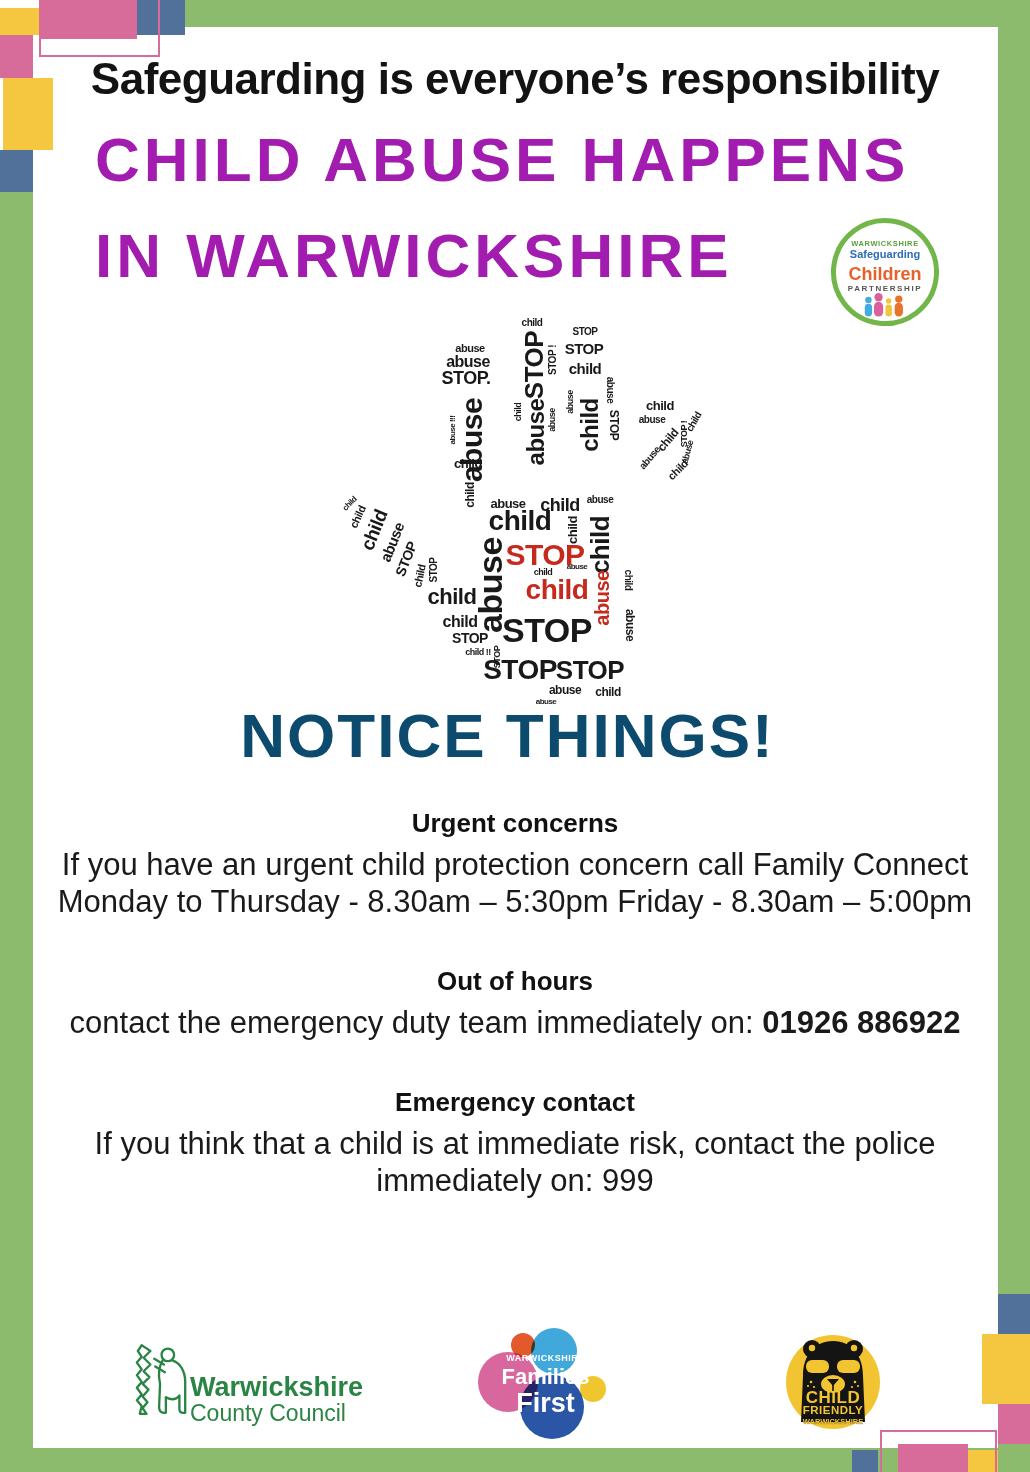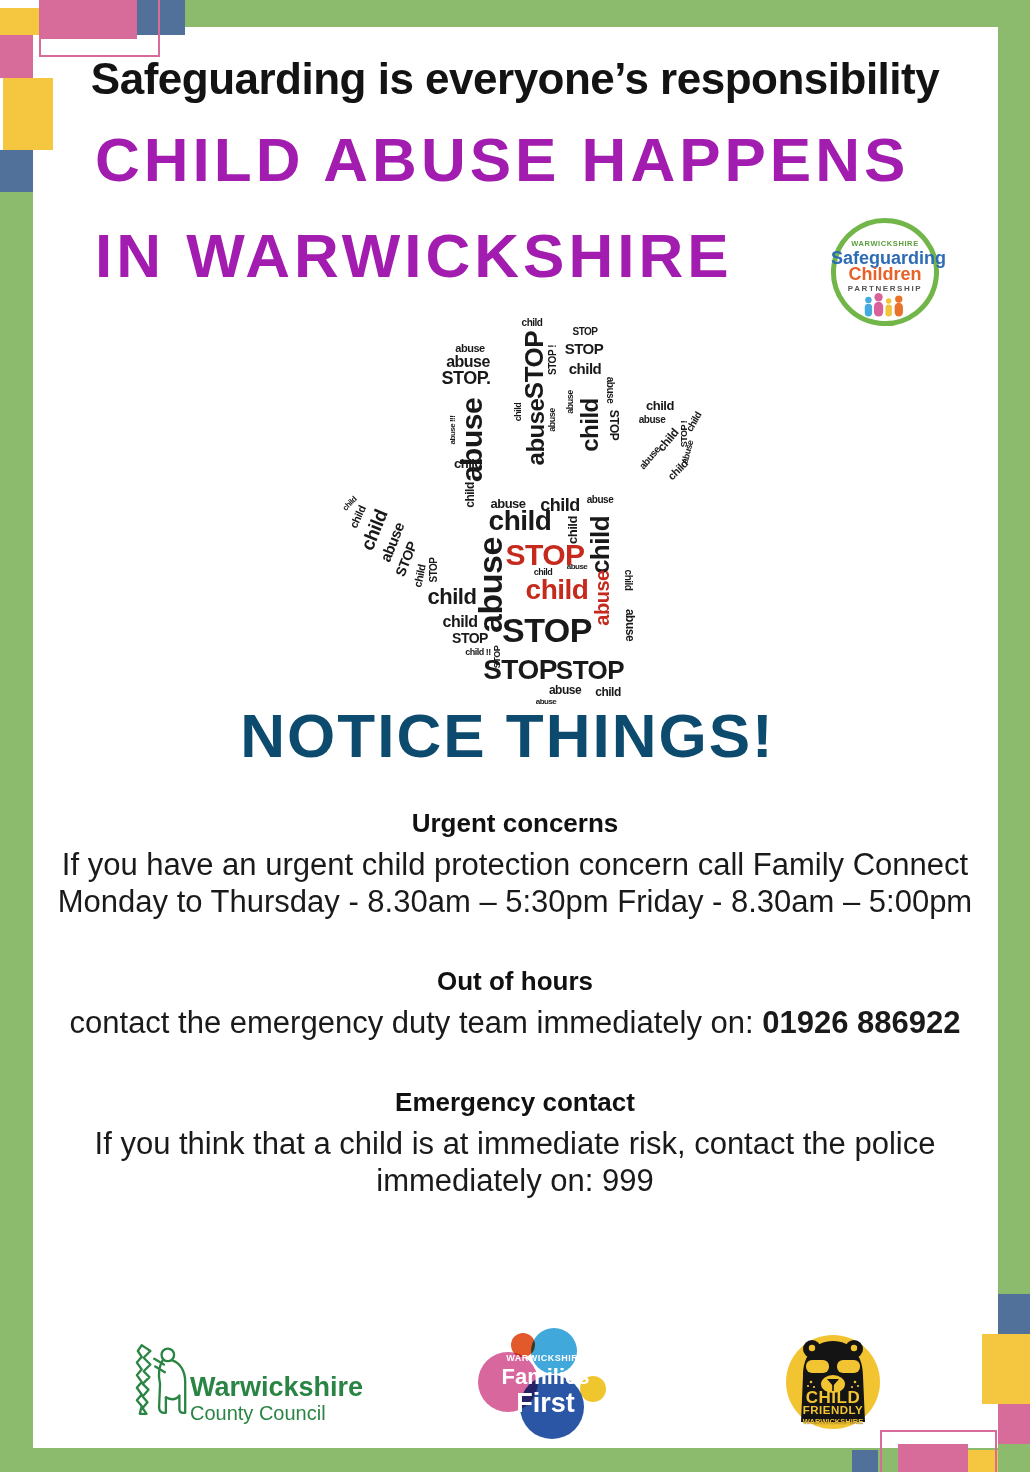--- a/index.html
+++ b/index.html
@@ -17,42 +17,42 @@
   .tagline{position:absolute;left:0;top:54px;width:1030px;text-align:center;z-index:4;
            font-size:44px;font-weight:700;letter-spacing:-0.5px;color:#131313;}
   .title{position:absolute;left:95px;top:112px;z-index:4;color:#a21caf;
          font-size:62px;font-weight:700;letter-spacing:4px;line-height:96px;white-space:nowrap;}
   
   .plogo{position:absolute;left:831px;top:218px;width:108px;height:108px;z-index:5;}
   .plogo .ring{position:absolute;left:0;top:0;width:108px;height:108px;border:5px solid #72b548;
                border-radius:50%;background:#fff;box-sizing:border-box;transform:rotate(8deg);}
   .plogo .t{position:absolute;left:0;width:108px;text-align:center;white-space:nowrap;}
   .pl1{top:21px;font-size:7.5px;font-weight:700;letter-spacing:0.6px;color:#5a9e3d;}
-  .pl2{top:30px;font-size:18px;font-weight:700;color:#2d6cb4;}
+  .pl2{top:30px;font-size:11px;font-weight:700;color:#2d6cb4;}
   .pl3{top:46px;font-size:18px;font-weight:700;color:#e8612a;}
   .pl4{top:66px;font-size:8px;font-weight:700;letter-spacing:1.6px;color:#555555;}
   .plogo svg{position:absolute;left:31px;top:74px;}
   
   .hand{position:absolute;left:322px;top:312px;width:388px;height:392px;z-index:4;}
   .hand span{position:absolute;white-space:nowrap;font-weight:700;letter-spacing:-0.5px;
              color:#191919;font-family:"Liberation Sans",sans-serif;line-height:1;}
   
   .notice{position:absolute;left:0;top:700px;width:1015px;text-align:center;z-index:4;
           color:#0c4a6e;font-size:62px;font-weight:700;letter-spacing:2px;}
   
   .sections{position:absolute;left:35px;top:808px;width:960px;z-index:4;color:#1a1a1a;text-align:center;}
   .section{margin-bottom:46px;}
   .section h3{margin:0 0 7px 0;font-size:26px;font-weight:700;color:#111;}
   .section .ln{font-size:31px;font-weight:400;line-height:37px;}
   .section .b{font-weight:700;}
   
   .council{position:absolute;left:133px;top:1338px;width:280px;height:100px;z-index:4;}
   .council .txt{position:absolute;left:57px;top:36px;color:#2a8544;line-height:26px;white-space:nowrap;}
   .council .n1{font-size:27px;font-weight:700;}
-  .council .n2{font-size:20px;font-weight:400;}
+  .council .n2{font-size:23px;font-weight:400;}
   .families{position:absolute;left:473px;top:1322px;width:145px;height:120px;z-index:4;}
   .families .c{position:absolute;border-radius:50%;mix-blend-mode:multiply;}
   .families .txt{position:absolute;left:0;top:32px;width:145px;text-align:center;color:#fff;z-index:5;line-height:1;}
   .families .f1{font-size:9px;font-weight:700;letter-spacing:0.5px;}
   .families .f2{font-size:22px;font-weight:700;margin-top:3px;}
   .families .f3{font-size:27px;font-weight:700;margin-top:2px;}
   .cfw{position:absolute;left:783px;top:1332px;width:100px;height:100px;z-index:4;}
   .cfw .txt{position:absolute;width:100px;text-align:center;line-height:1;color:#f3c431;font-weight:700;}
   .cf1{top:57px;font-size:17px;letter-spacing:0.5px;}
   .cf2{top:73px;font-size:11.5px;letter-spacing:0.5px;}

